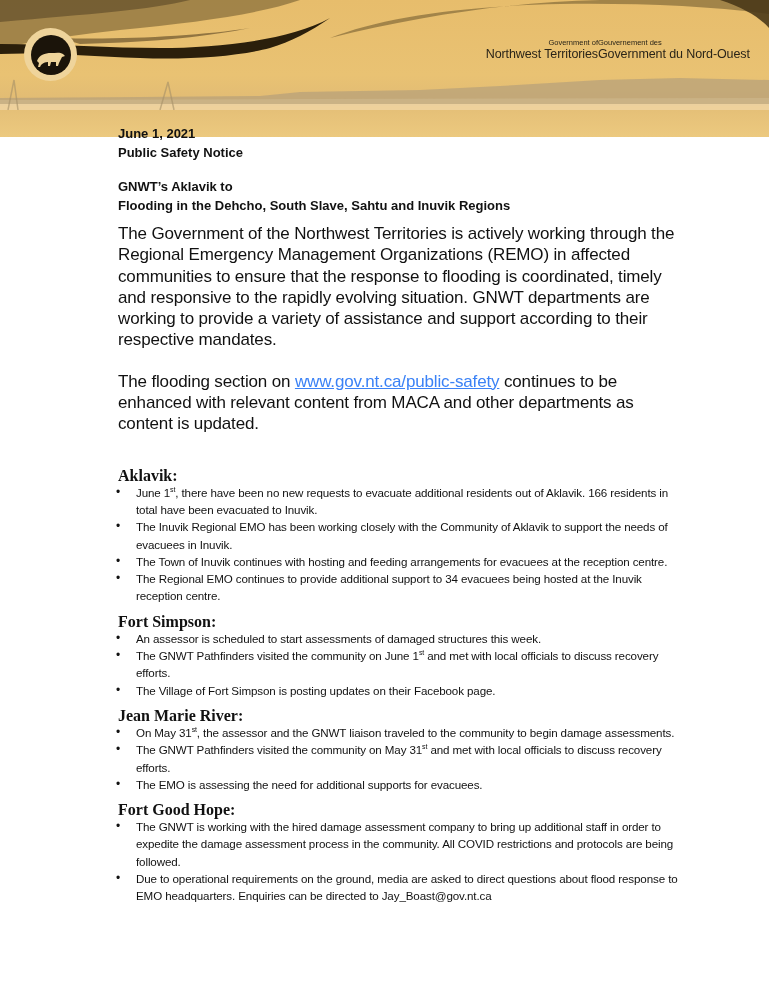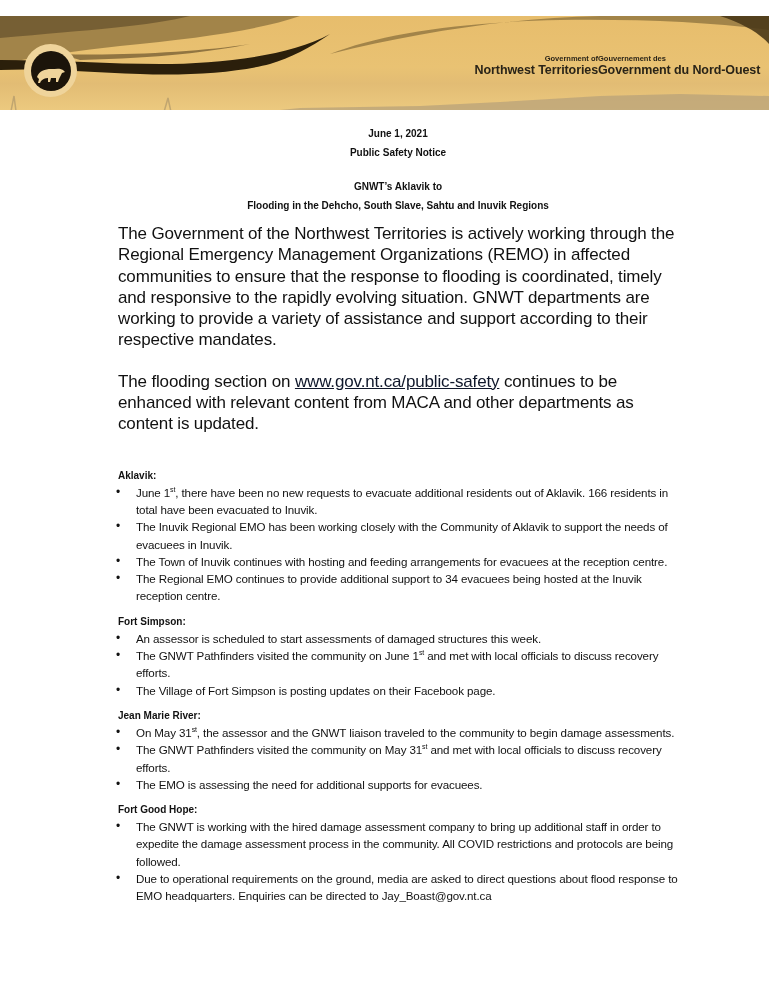--- a/index.html
+++ b/index.html
@@ -10,26 +10,25 @@
     body {
       width: 769px;
       height: 1000px;
       position: relative;
       overflow: hidden;
       font-family: "Liberation Sans", sans-serif;
       color: #000;
     }
     .banner {
       position: absolute;
-      left: 0; top: 16px;
+      left: 0; top: 0;
       width: 769px;
-      height: 94px;
+      height: 137px;
       background: linear-gradient(180deg, #e7bd6c 0%, #e9c273 55%, #e2bc74 72%, #ecc97f 100%);
       overflow: hidden;
-      font-weight: bold;
     }
     .banner svg.bg {
       position: absolute;
       left: 0; top: 0;
     }
     .gov-block {
       position: absolute;
       top: 38px;
       left: 468px;
       width: 270px;
@@ -78,47 +77,47 @@
       position: absolute;
       left: 118px;
       top: 124px;
       width: 560px;
       font-family: "Liberation Sans", sans-serif;
       font-size: 13px;
       line-height: 17.2px;
       color: #111;
     }
     .title-line {
-      font-size: 10px;
+      font-size: 13px;
       font-weight: bold;
       line-height: 19px;
-      text-align: center;
     }
     .title-gap { height: 15px; }
     .para {
       font-size: 17px;
       line-height: 21.3px;
       margin: 0;
       letter-spacing: -0.15px;
     }
     .para-gap { height: 20px; }
     a.link {
-      color: #0f172a;
+      color: #3b82f6;
       margin-top: 12px;
     }
     .section-heading {
       font-size: 12.6px;
       font-weight: bold;
       line-height: 17px;
       letter-spacing: -0.1px;
     }
     .sub-heading {
-      font-size: 10px;
+      font-size: 16px;
       font-weight: bold;
       line-height: 16px;
+      font-family: Liberation Serif, serif;
     }
     ul.bullets {
       list-style: none;
       margin: 0;
       padding: 0;
     }
     ul.bullets li {
       position: relative;
       padding-left: 18px;
       font-size: 11.6px;

